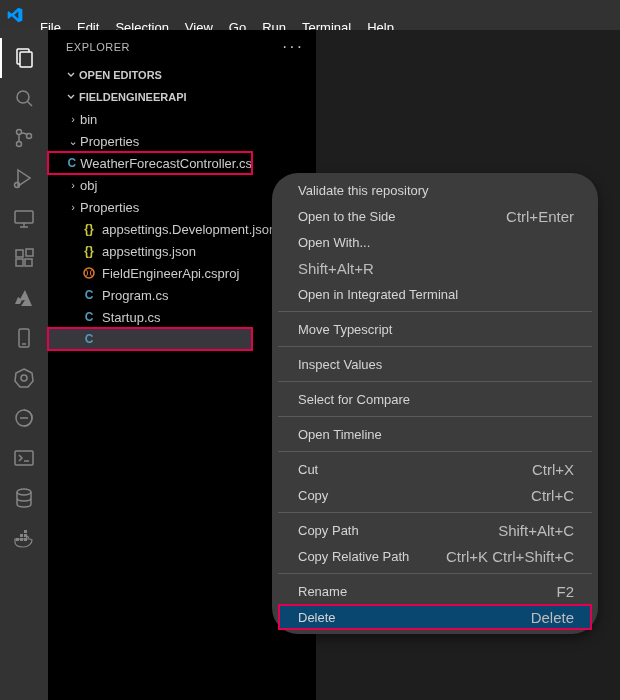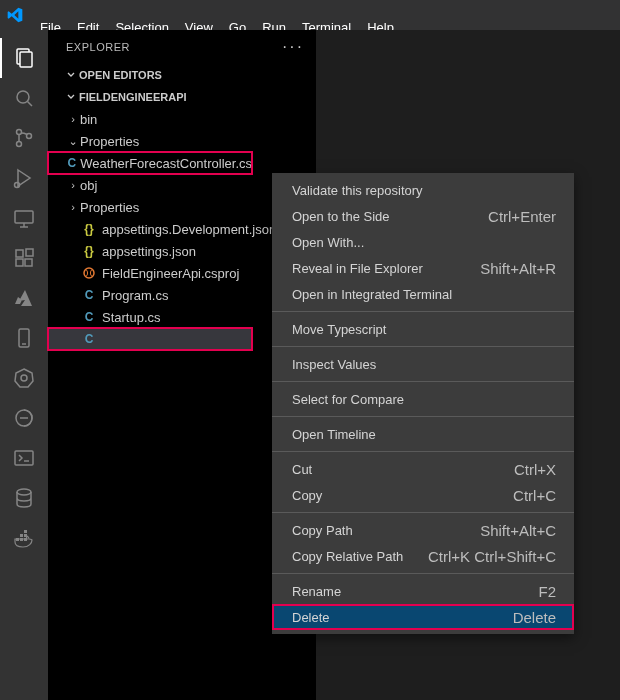--- a/index.html
+++ b/index.html
@@ -121,24 +121,25 @@
   
   .editor {
     position: absolute;
     top: 30px; left: 316px; right: 0; bottom: 0;
     background: #1e1e1e;
   }
   
   .context-menu {
     position: absolute;
     top: 173px; left: 272px;
-    width: 302px;
+    width: 326px;
     background: #3c3c3c;
     box-shadow: 0 4px 12px rgba(0,0,0,0.5);
-    padding: 4px 0;
+    padding: 4px 6px;
+    border-radius: 26px;
   }
   .cm-item {
     height: 26px;
     display: flex; align-items: center; justify-content: space-between;
     padding: 0 18px 0 20px;
     color: #d4d4d4;
     font-size: 13px;
   }
   .cm-item.selected {
     background: #094771;
@@ -363,21 +364,20 @@
       <span>Validate this repository</span>
     </div>
   <div class="cm-item">
       <span>Open to the Side</span>
       <span class="cm-shortcut">Ctrl+Enter</span>
     </div>
   <div class="cm-item">
       <span>Open With...</span>
     </div>
   <div class="cm-item">
-      <span>Reveal in File Explorer</span>
       <span class="cm-shortcut">Shift+Alt+R</span>
     </div>
   <div class="cm-item">
       <span>Open in Integrated Terminal</span>
     </div>
   <div class="cm-sep"></div>
   <div class="cm-item">
       <span>Move Typescript</span>
     </div>
   <div class="cm-sep"></div>

